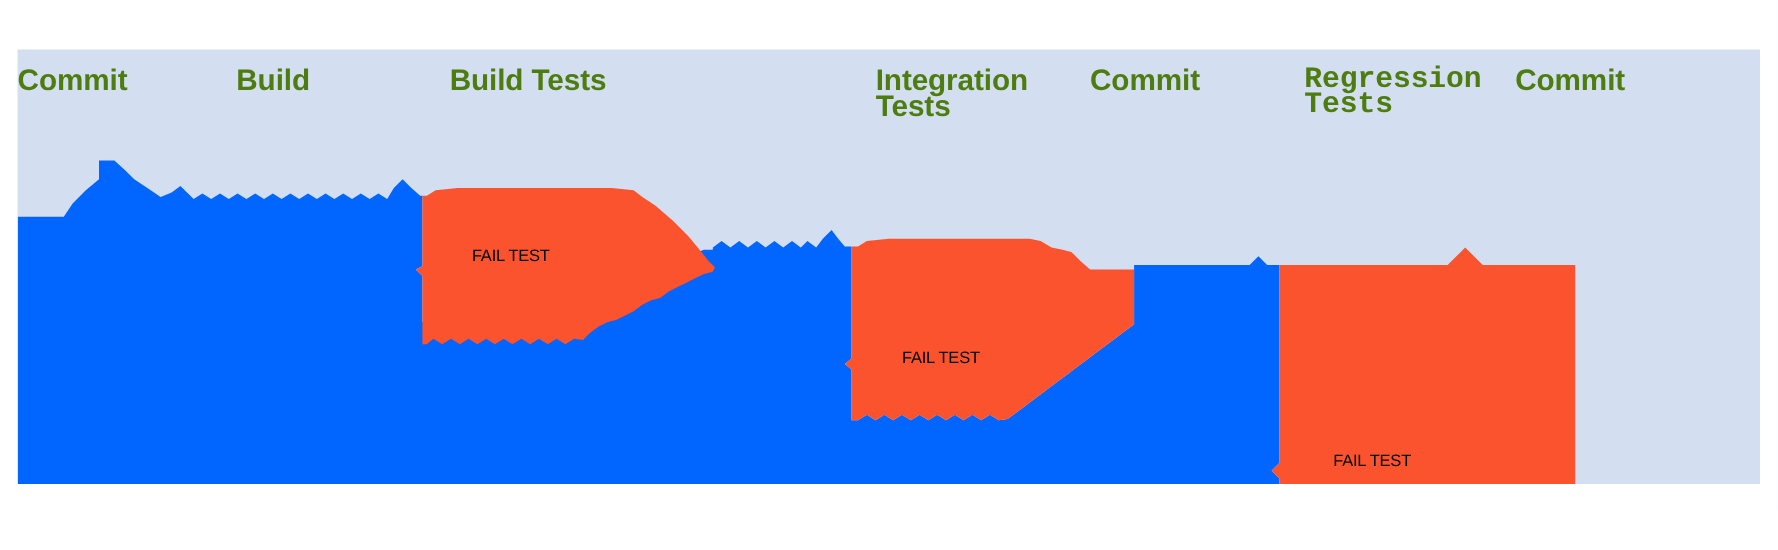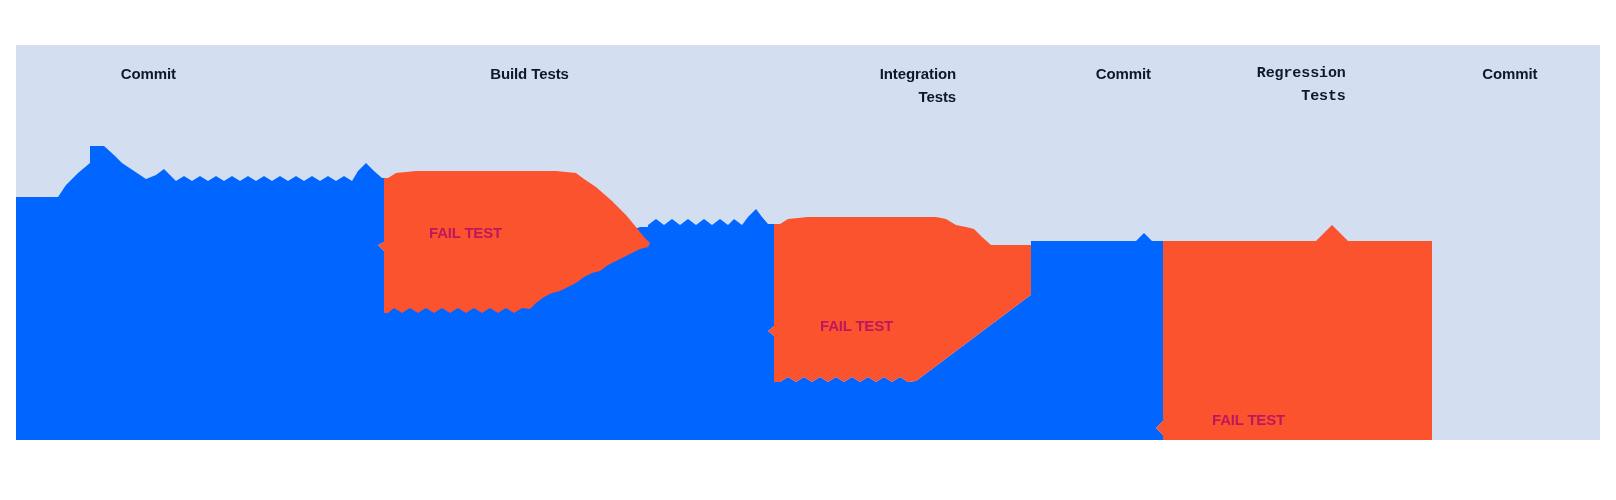--- a/index.html
+++ b/index.html
@@ -41,34 +41,34 @@
     position: absolute;
     left: 16px;
     top: 45px;
     width: 1584px;
     height: 100px;
     pointer-events: none;
   }
   .stage-label {
     position: absolute;
     top: 17px;
-    text-align: right;
-    color: #0f172a;
+    text-align: left;
+    color: #4d7c0f;
     font-family: "Liberation Sans", sans-serif;
     font-weight: bold;
-    font-size: 15px;
+    font-size: 27px;
     line-height: 23px;
     letter-spacing: -0.1px;
     white-space: pre-line;
   }
   .fail-label {
     position: absolute;
-    color: #be185d;
+    color: #000000;
     font-family: "Liberation Sans", sans-serif;
-    font-weight: bold;
+    font-weight: normal;
     font-size: 15px;
     letter-spacing: -0.2px;
     white-space: nowrap;
     pointer-events: none;
   }
 </style>
 </head>
 <body>
 
 <div id="canvas">
@@ -131,20 +131,21 @@
                L 758,291 L 752,286 L 758,281 Z"></path>
 
       <path fill="#fb532d" d="M 1147,196
                L 1300,196 L 1316,180 L 1332,196 L 1416,196
                L 1416,395 L 1147,395 L 1147,390 L 1140,383 L 1147,376 Z"></path>
     </svg>
   </div>
 
   <div class="stage-labels">
     <div class="stage-label" style="left:0%; width:10.1%;">Commit</div>
+    <div class="stage-label" style="left:12.55%; width:10.1%;">Build</div>
     <div class="stage-label" style="left:24.8%; width:10.1%;">Build Tests</div>
     <div class="stage-label" style="left:49.25%; width:10.1%;">Integration
 Tests</div>
     <div class="stage-label" style="left:61.55%; width:10.1%;">Commit</div>
     <div class="stage-label" style="left:73.85%; width:10.1%;font-family:Liberation Mono, monospace;">Regression
 Tests</div>
     <div class="stage-label" style="left:85.95%; width:10.1%;">Commit</div>
   </div>
 
   <div class="fail-label" style="left:429px; top:224px;">FAIL TEST</div>

